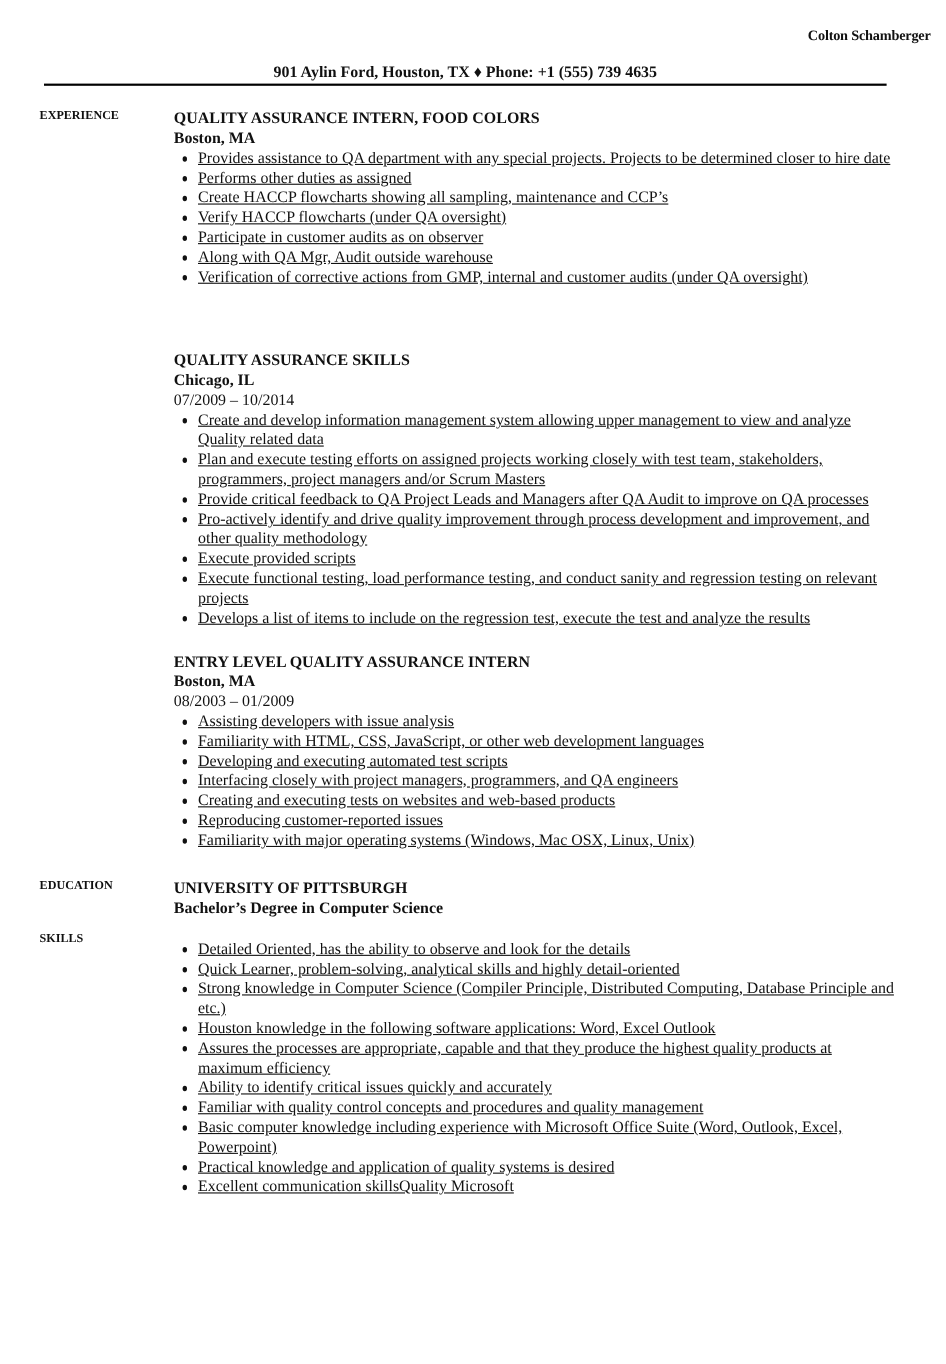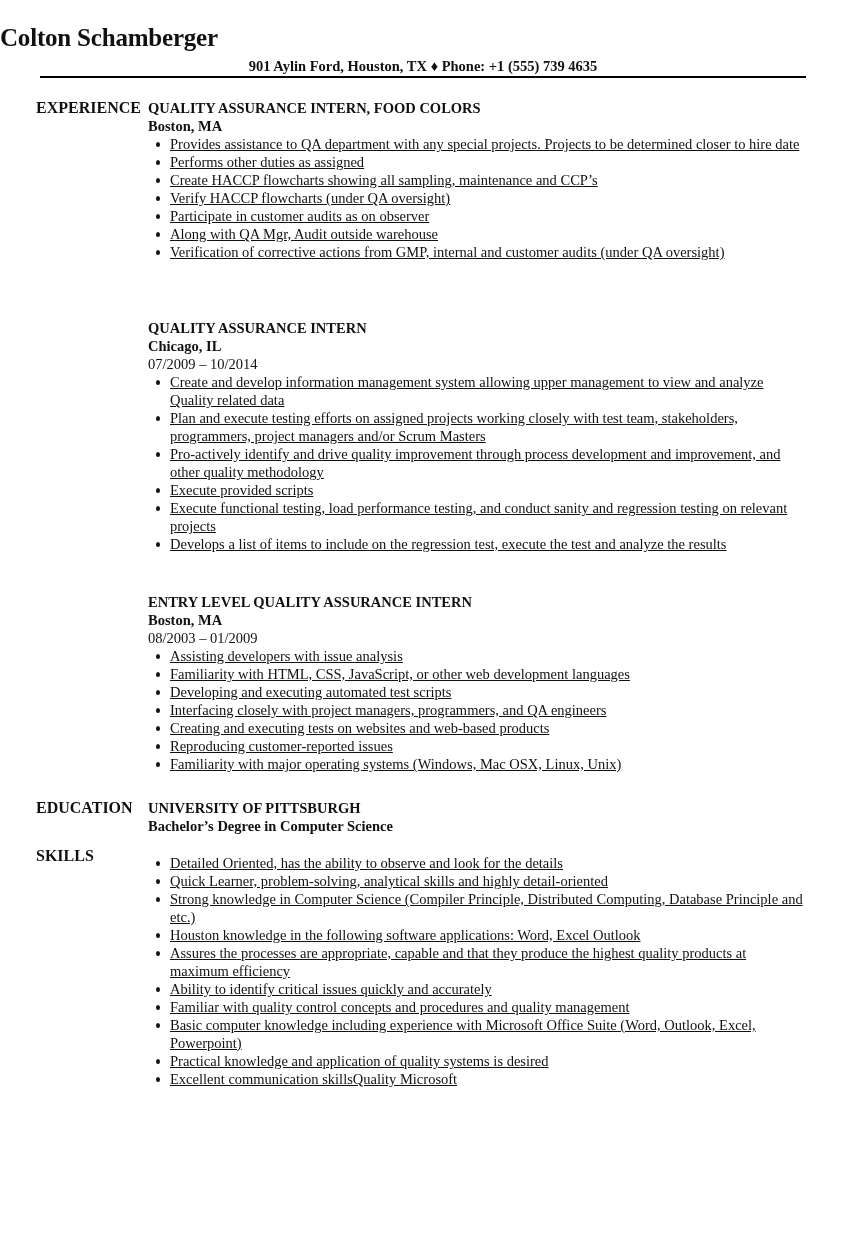--- a/index.html
+++ b/index.html
@@ -2,34 +2,34 @@
 <html><head>
 <meta charset="utf-8">
 <style>
   html, body { margin: 0; padding: 0; background: #ffffff; }
   body {
     width: 860px; height: 1240px; position: relative; overflow: hidden;
     font-family: "Liberation Serif", "DejaVu Serif", serif;
     color: #111111; font-size: 14.5px;
   }
   .name {
-    position: absolute; top: 24px; left: 0; width: 846px; text-align: left;
-    font-weight: bold; font-size: 25px; letter-spacing: -0.2px;
+    position: absolute; top: 24px; left: 0; width: 846px; text-align: right;
+    font-weight: bold; font-size: 13px; letter-spacing: -0.2px;
   }
   .contact {
     position: absolute; top: 58px; left: 0; width: 846px; text-align: center;
     font-weight: bold; font-size: 14.5px;
   }
   .rule {
     position: absolute; top: 76px; left: 40px; width: 766px; height: 2px; background: #000;
   }
   .section-label {
-    position: absolute; left: 36px; font-weight: bold; font-size: 16px;
+    position: absolute; left: 36px; font-weight: bold; font-size: 11px;
   }
-  .block { position: absolute; left: 148px; width: 660px; line-height: 18px; }
+  .block { position: absolute; left: 158px; width: 660px; line-height: 18px; }
   .job-title { font-weight: bold; font-size: 14.5px; }
   .loc { font-weight: bold; }
   ul { margin: 0; padding: 0 0 0 22px; list-style: none; }
   ul li { position: relative; line-height: 18px; text-decoration: underline; }
   ul li::before {
     content: ""; position: absolute; left: -14px; top: 7px;
     width: 4px; height: 5px; background: #111; border-radius: 50%;
   }
 </style>
 </head>
@@ -49,26 +49,27 @@
     <li>Performs other duties as assigned</li>
     <li>Create HACCP flowcharts showing all sampling, maintenance and CCP’s</li>
     <li>Verify HACCP flowcharts (under QA oversight)</li>
     <li>Participate in customer audits as on observer</li>
     <li>Along with QA Mgr, Audit outside warehouse</li>
     <li>Verification of corrective actions from GMP, internal and customer audits (under QA oversight)</li>
   </ul>
 </div>
 
 <div class="block" style="top:319px;">
-  <div class="job-title">QUALITY ASSURANCE INTERN</div>
+  <div class="job-title">QUALITY ASSURANCE SKILLS</div>
   <div class="loc">Chicago, IL</div>
   <div>07/2009 – 10/2014</div>
   <ul>
     <li>Create and develop information management system allowing upper management to view and analyze Quality related data</li>
     <li>Plan and execute testing efforts on assigned projects working closely with test team, stakeholders, programmers, project managers and/or Scrum Masters</li>
+    <li>Provide critical feedback to QA Project Leads and Managers after QA Audit to improve on QA processes</li>
     <li>Pro-actively identify and drive quality improvement through process development and improvement, and other quality methodology</li>
     <li>Execute provided scripts</li>
     <li>Execute functional testing, load performance testing, and conduct sanity and regression testing on relevant projects</li>
     <li>Develops a list of items to include on the regression test, execute the test and analyze the results</li>
   </ul>
 </div>
 
 <div class="block" style="top:593px;">
   <div class="job-title">ENTRY LEVEL QUALITY ASSURANCE INTERN</div>
   <div class="loc">Boston, MA</div>

